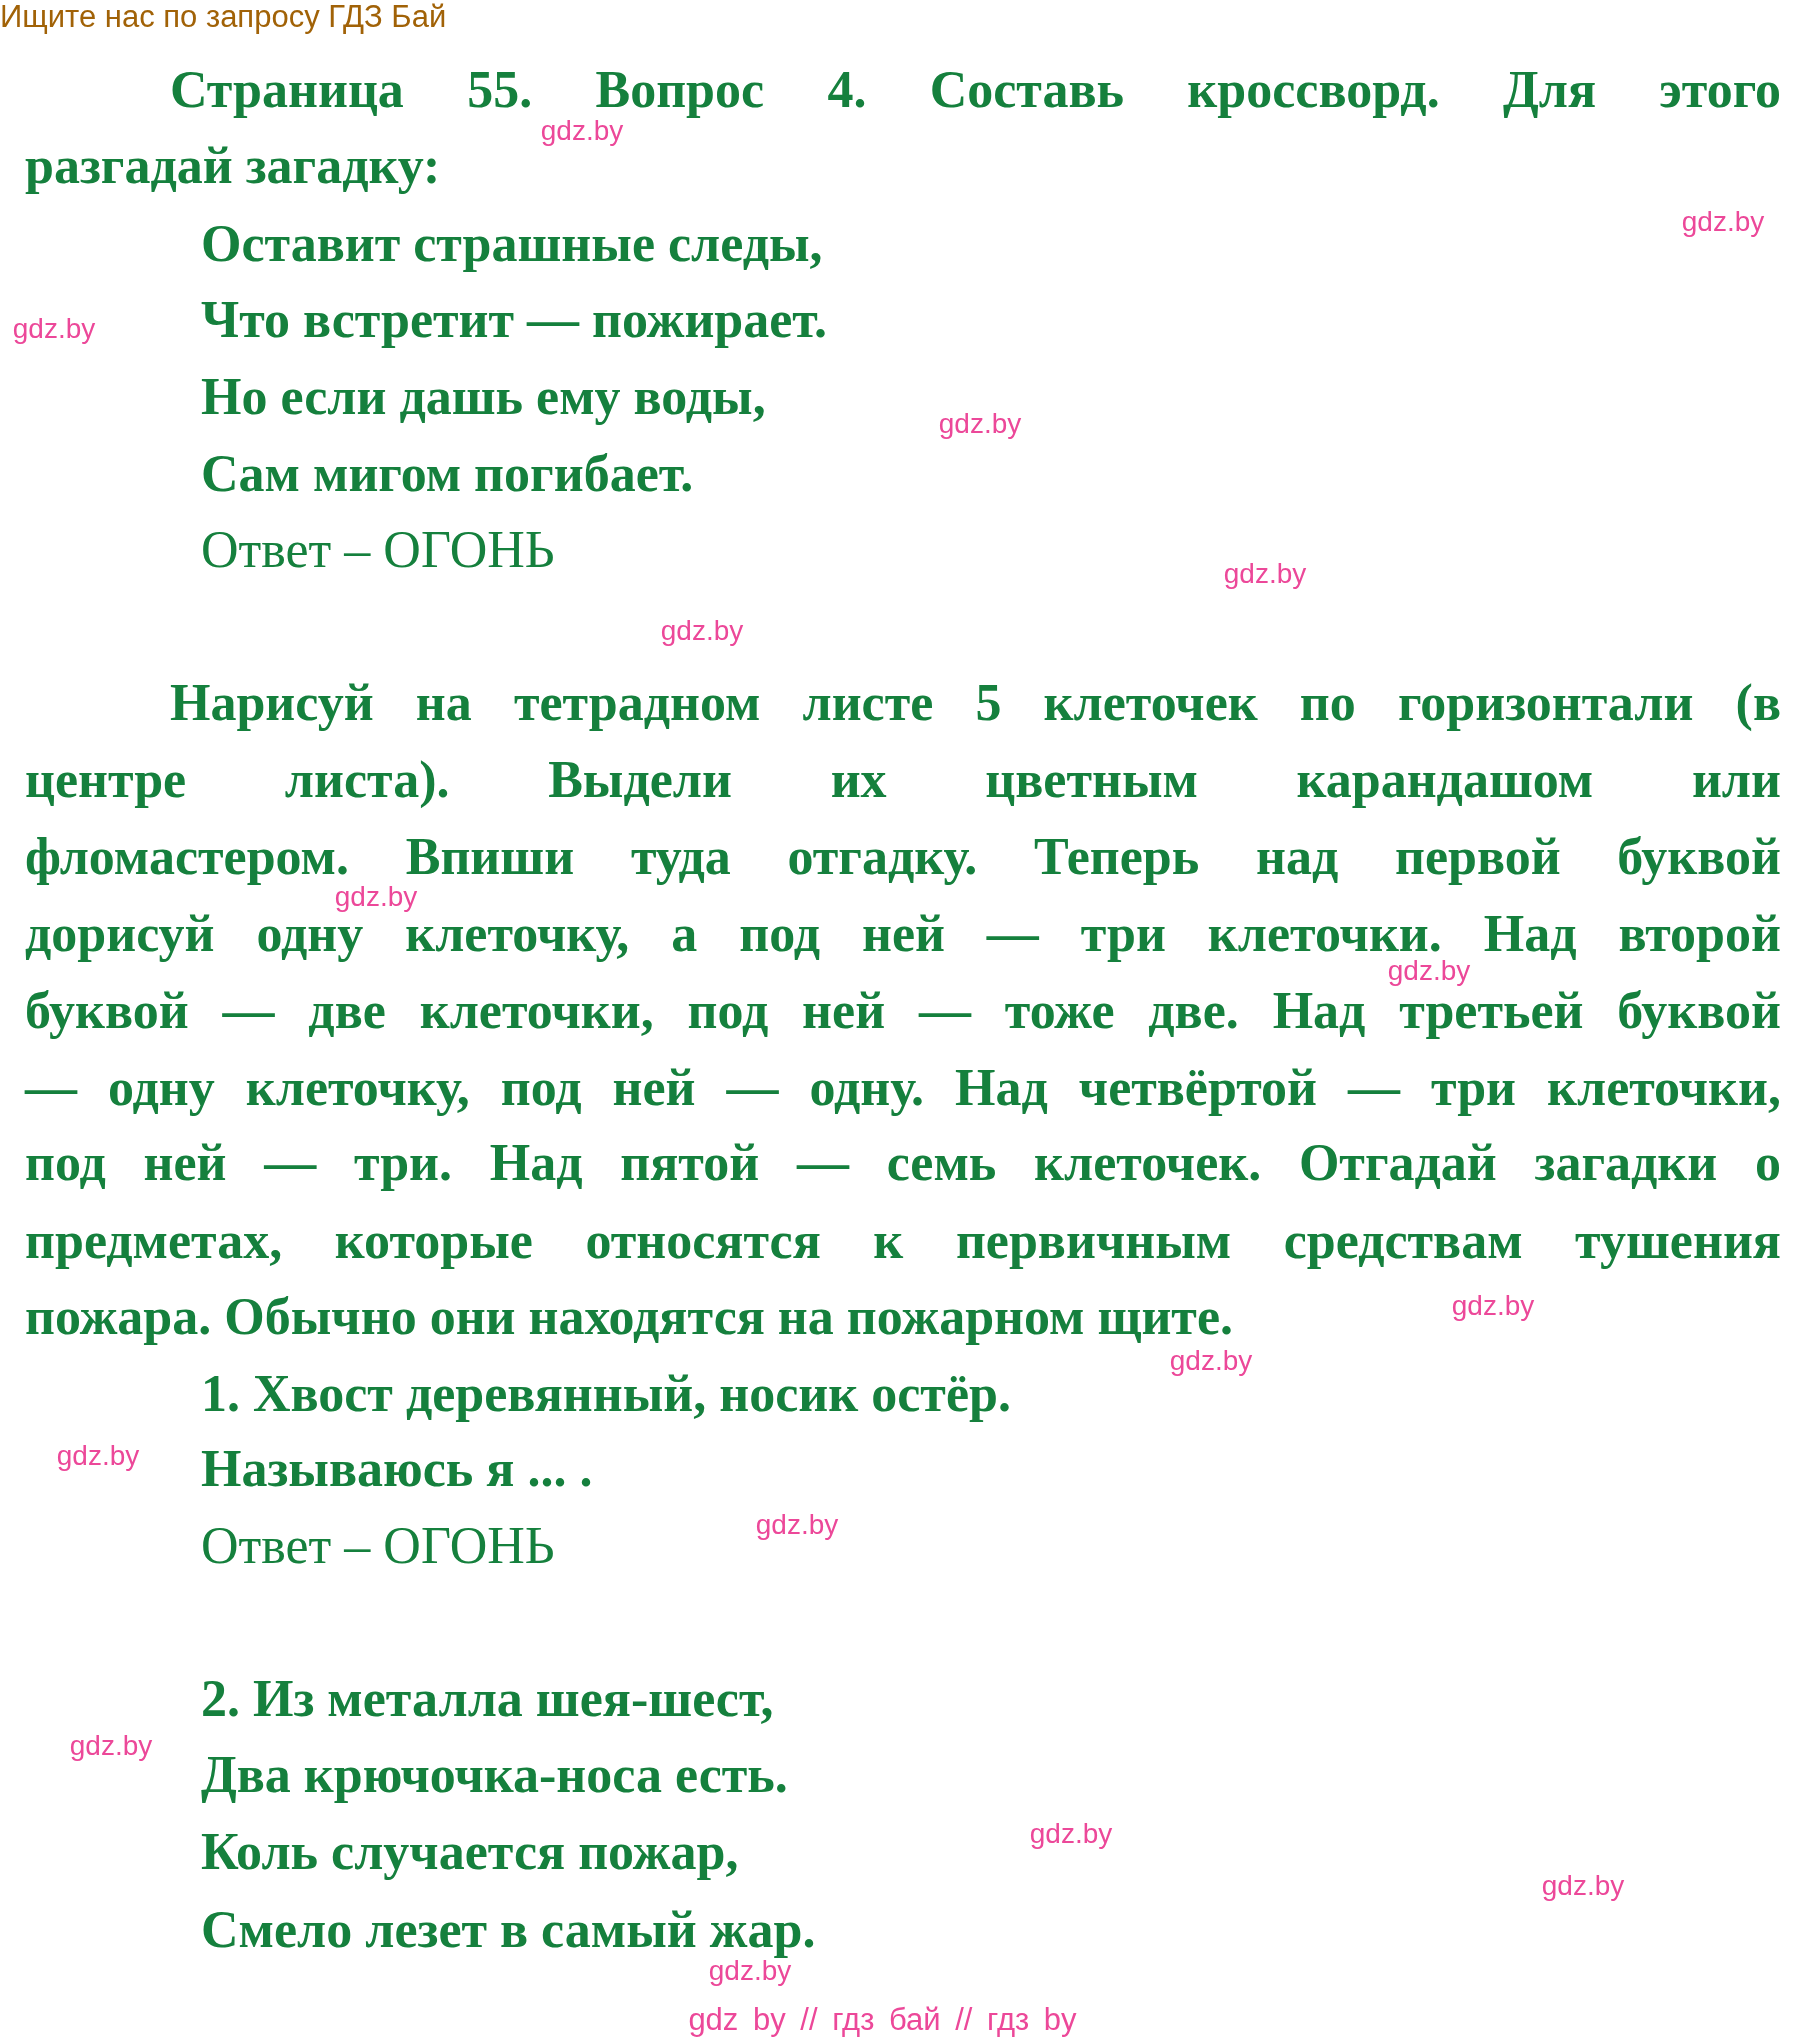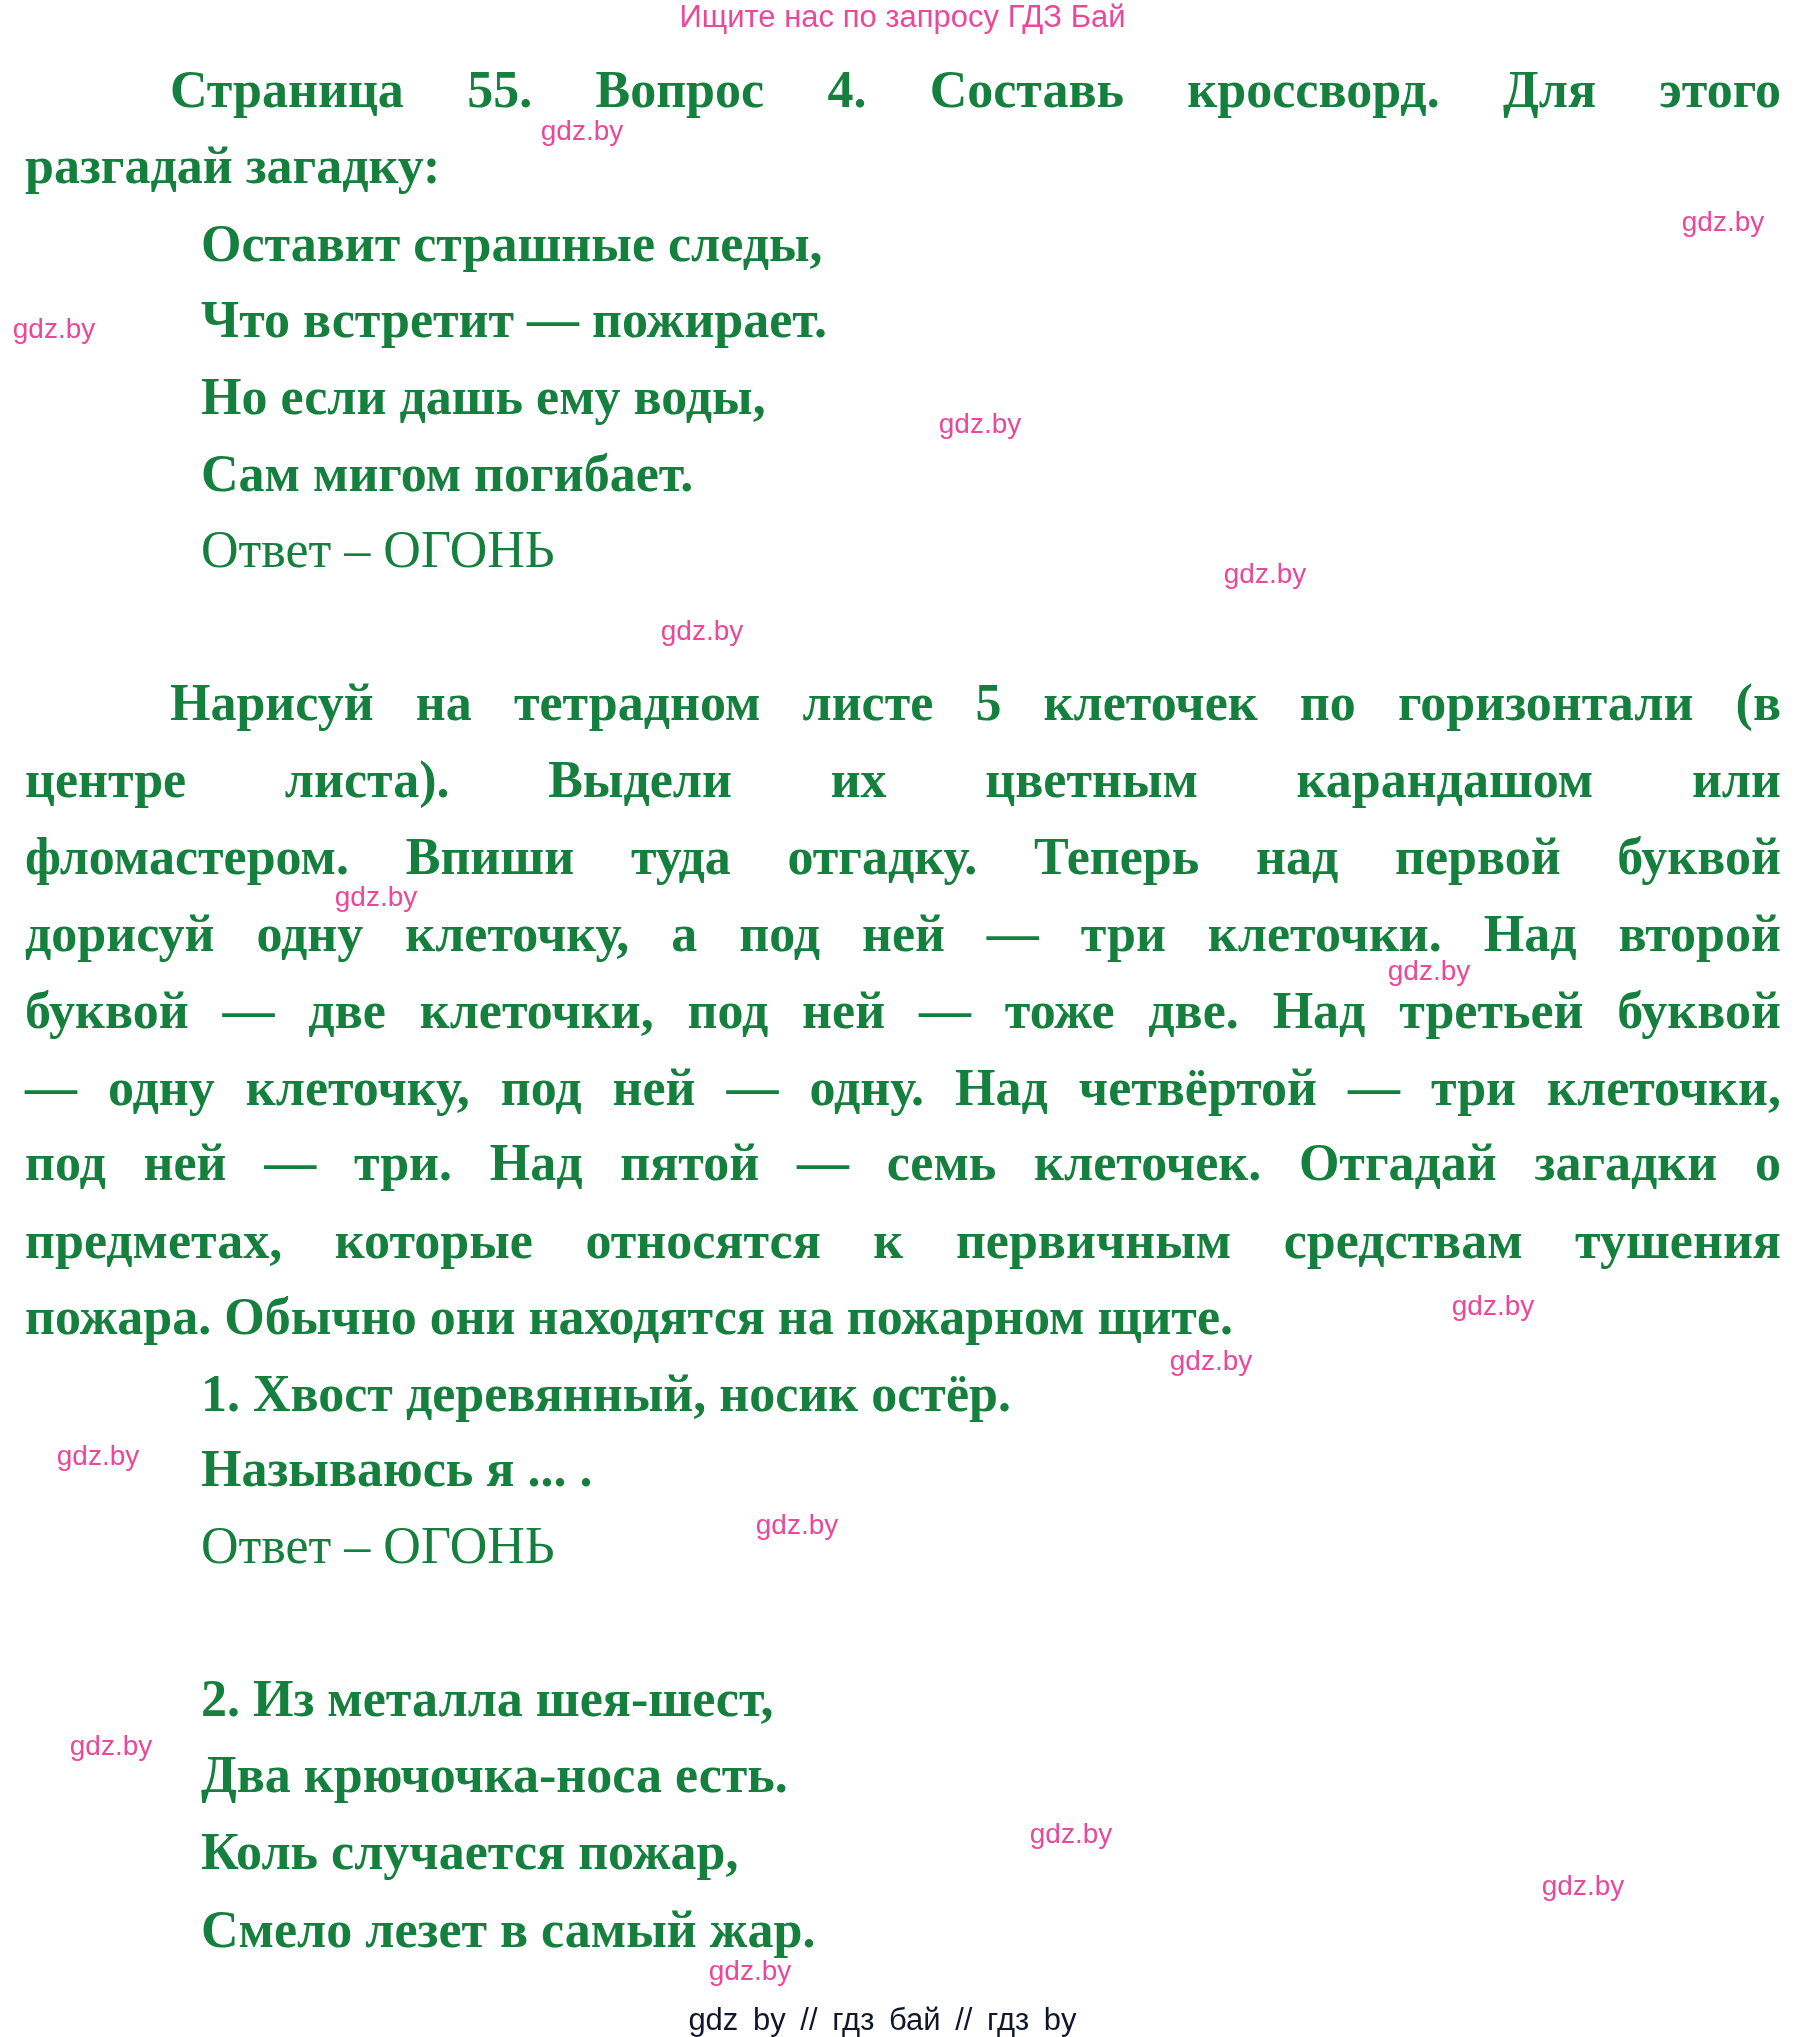--- a/index.html
+++ b/index.html
@@ -1,38 +1,38 @@
 <!DOCTYPE html>
 <html><head>
 <meta charset="utf-8">
 <style>
   html, body { margin: 0; padding: 0; background: #ffffff; }
   body { width: 1805px; height: 2037px; position: relative; overflow: hidden; }
   .hdr {
-    position: absolute; left: 0; top: 0; width: 1805px; text-align: center;
-    font-family: "Liberation Sans", sans-serif; font-size: 31px; color: #ec4899;
+    position: absolute; left: 0; top: 0; width: 1805px; 
+    font-family: "Liberation Sans", sans-serif; font-size: 31px; color: #a16207;
     line-height: 34px;
   }
   .ln {
     position: absolute; font-family: "Liberation Serif", serif; font-weight: bold;
     font-size: 52px; color: #15803d; white-space: nowrap; line-height: 59px;
     transform: translateY(-50%);
   }
   .full { left: 25px; width: 1756px; text-align: justify; text-align-last: justify; }
   .ind { left: 170px; width: 1611px; text-align: justify; text-align-last: justify; }
   .verse { left: 170px; margin-left: 31px; }
   .ans { font-weight: normal; text-align: center; }
   .last { text-align-last: left; }
   .wm {
     position: absolute; font-family: "Liberation Sans", sans-serif; font-size: 28px;
     color: #ec4899; line-height: 30px; transform: translate(-50%, -50%); white-space: nowrap;
   }
   .footer {
     position: absolute; left: 0; top: 2002px; width: 1765px; text-align: center;
-    font-family: "Liberation Sans", sans-serif; font-size: 31px; color: #0f172a; word-spacing: 6px;
+    font-family: "Liberation Sans", sans-serif; font-size: 31px; color: #ec4899; word-spacing: 6px;
   }
 </style>
 </head>
 <body>
 
 <div class="hdr">Ищите нас по запросу ГДЗ Бай</div>
 
 <div class="ln ind" style="top:89px">Страница 55. Вопрос 4. Составь кроссворд. Для этого</div>
 <div class="ln full last" style="top:165px">разгадай загадку:</div>
 

